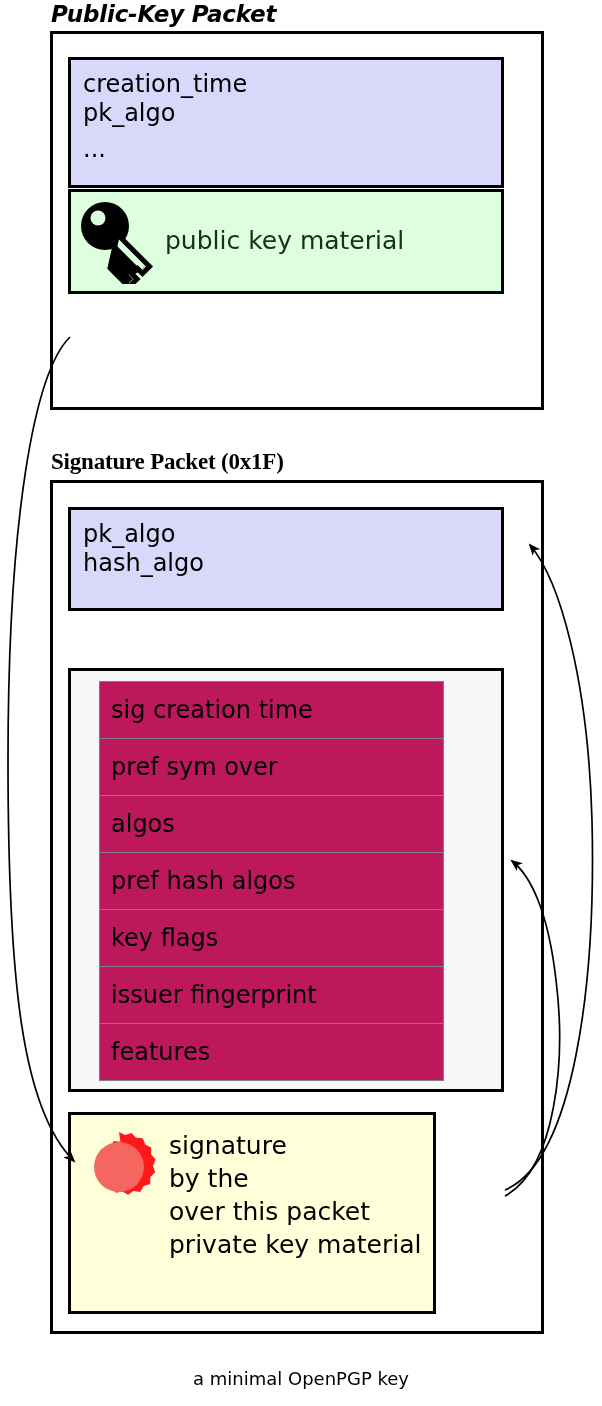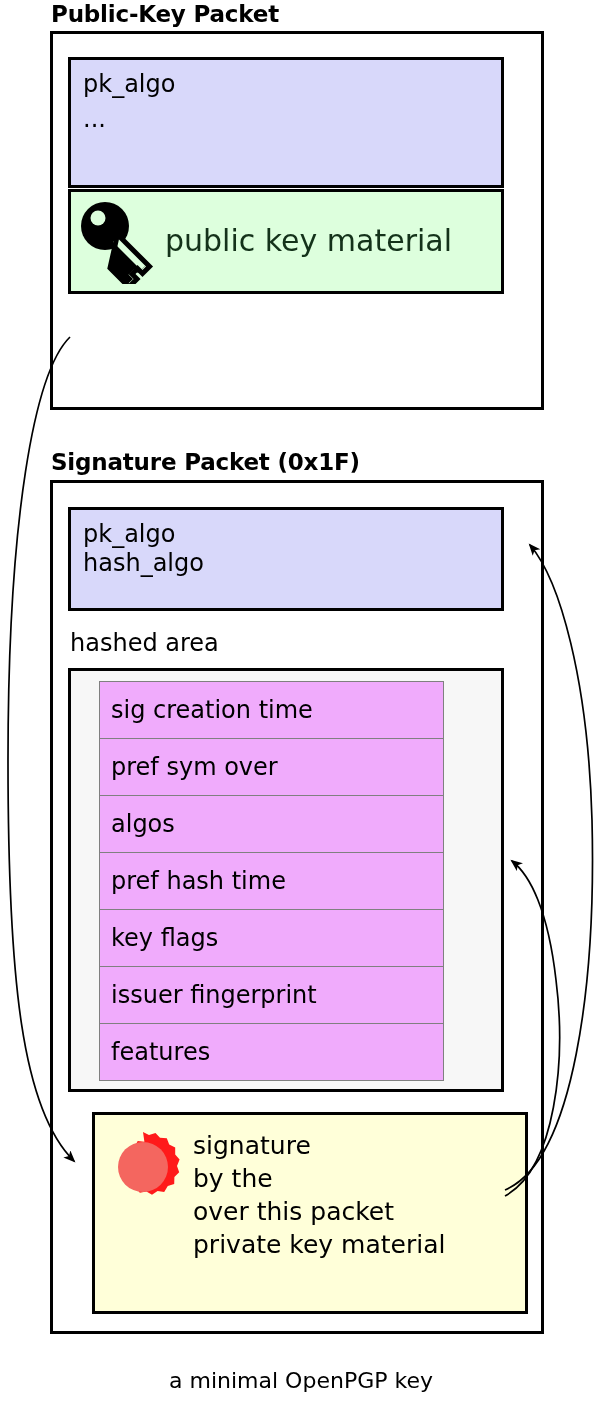--- a/index.html
+++ b/index.html
@@ -19,22 +19,22 @@
     overflow: hidden;
   }
   .title {
     position: absolute;
     font-weight: bold;
     font-size: 23px;
     letter-spacing: -0.2px;
     white-space: nowrap;
     color: #000000;
   }
-  #title-pubkey { left: 51px; top: 1px; }
-  #title-sig    { left: 51px; top: 449px; }
+  #title-pubkey { left: 51px; top: 1px; font-style: italic; }
+  #title-sig    { left: 51px; top: 449px; font-family: Liberation Serif, serif; }
 
   .packet-box {
     position: absolute;
     border: 3px solid #000000;
     background: #ffffff;
     box-sizing: border-box;
   }
   #pubkey-packet { left: 50px; top: 31px; width: 494px; height: 379px; }
   #sig-packet    { left: 50px; top: 480px; width: 494px; height: 854px; }
 
@@ -53,38 +53,37 @@
   #pk-material {
     left: 68px; top: 189px; width: 436px; height: 105px;
     background: #ddffdd;
   }
   #sig-algos {
     left: 68px; top: 507px; width: 436px; height: 104px;
     background: #d8d8fa;
     padding: 10px 0 0 12px;
   }
   #sig-value {
-    left: 68px; top: 1112px; width: 436px; height: 202px;
+    left: 68px; top: 1112px; width: 368px; height: 202px;
     background: #ffffd9;
-    margin-left: 24px;
   }
 
   .meta-line { display: block; }
   .meta-gap  { display: block; height: 6px; }
 
   
   #pk-material .row {
     display: flex;
     align-items: center;
     height: 100%;
     padding-left: 8px;
     box-sizing: border-box;
   }
   #pk-material .label {
-    font-size: 30px;
+    font-size: 25px;
     color: #14321a;
     margin-left: 10px;
   }
 
   
   #hashed-label {
     position: absolute;
     left: 70px; top: 629px;
     font-size: 24px;
     color: #000000;
@@ -107,21 +106,21 @@
   }
   .subpacket {
     height: 57px;
     border-bottom: 1px solid #808080;
     display: flex;
     align-items: center;
     padding-left: 11px;
     font-size: 24px;
     color: #000000;
     box-sizing: border-box;
-    background: #f0abfc;
+    background: #be185d;
   }
 
   
   #sig-value .row {
     display: flex;
     align-items: flex-start;
     height: 100%;
     padding: 14px 0 0 10px;
     box-sizing: border-box;
   }
@@ -131,21 +130,21 @@
     margin-left: 12px;
     color: #000000;
   }
   #sig-value .text span { display: block; white-space: nowrap; }
 
   .caption {
     position: absolute;
     left: 0; top: 1368px;
     width: 602px;
     text-align: center;
-    font-size: 22px;
+    font-size: 18px;
     color: #000000;
   }
 
   svg.overlay {
     position: absolute;
     left: 0; top: 0;
     width: 602px; height: 1406px;
     pointer-events: none;
   }
   .key-svg, .seal-svg { display: block; }
@@ -153,20 +152,21 @@
 </head>
 <body>
 
 <div id="canvas">
 
   <div class="title" id="title-pubkey">Public-Key Packet</div>
 
   <div class="packet-box" id="pubkey-packet"></div>
 
   <div class="field-box" id="pk-meta">
+    <span class="meta-line">creation_time</span>
     <span class="meta-line">pk_algo</span>
     <span class="meta-gap"></span>
     <span class="meta-line">...</span>
   </div>
 
   <div class="field-box" id="pk-material">
     <div class="row">
       <span>
         <svg class="key-svg" width="76" height="84" viewBox="0 0 76 84">
           <g fill="#000000">
@@ -184,28 +184,27 @@
 
   <div class="title" id="title-sig">Signature Packet (0x1F)</div>
 
   <div class="packet-box" id="sig-packet"></div>
 
   <div class="field-box" id="sig-algos">
     <span class="meta-line">pk_algo</span>
     <span class="meta-line">hash_algo</span>
   </div>
 
-  <div id="hashed-label">hashed area</div>
 
   <div id="hashed-area">
     <div id="subpacket-list">
       <div class="subpacket">sig creation time</div>
       <div class="subpacket">pref sym over</div>
       <div class="subpacket">algos</div>
-      <div class="subpacket">pref hash time</div>
+      <div class="subpacket">pref hash algos</div>
       <div class="subpacket">key flags</div>
       <div class="subpacket">issuer fingerprint</div>
       <div class="subpacket">features</div>
     </div>
   </div>
 
   <div class="field-box" id="sig-value">
     <div class="row">
       <span>
         <svg class="seal-svg" width="76" height="76" viewBox="0 0 76 76">

